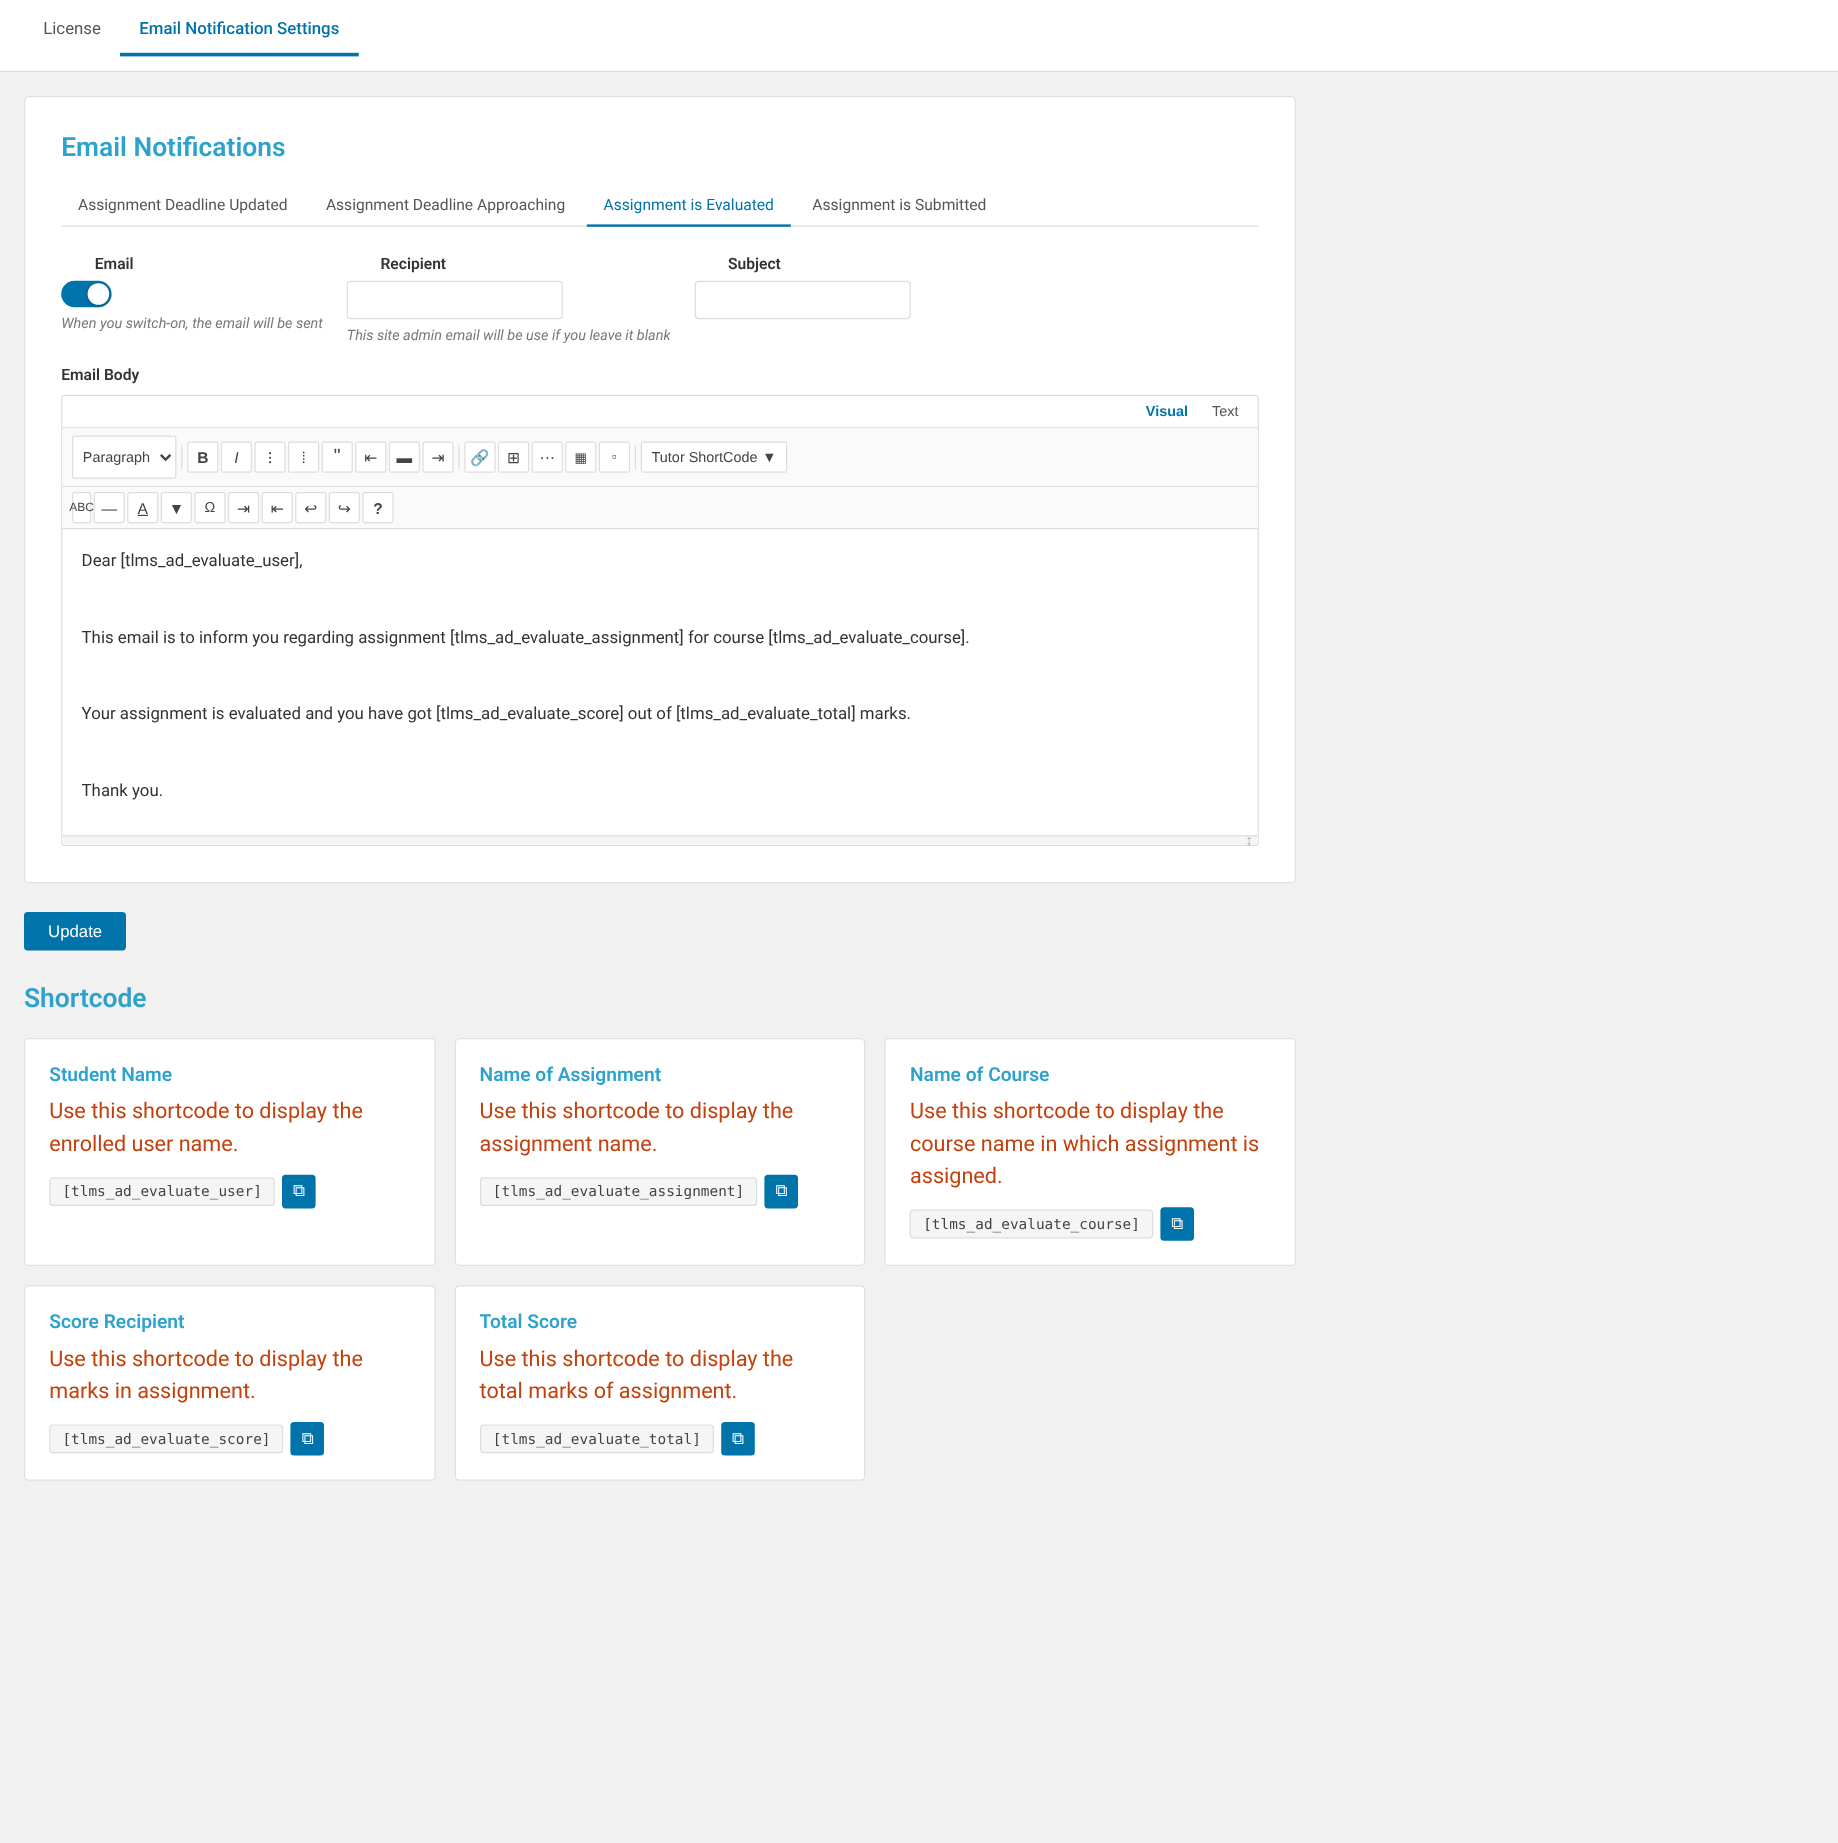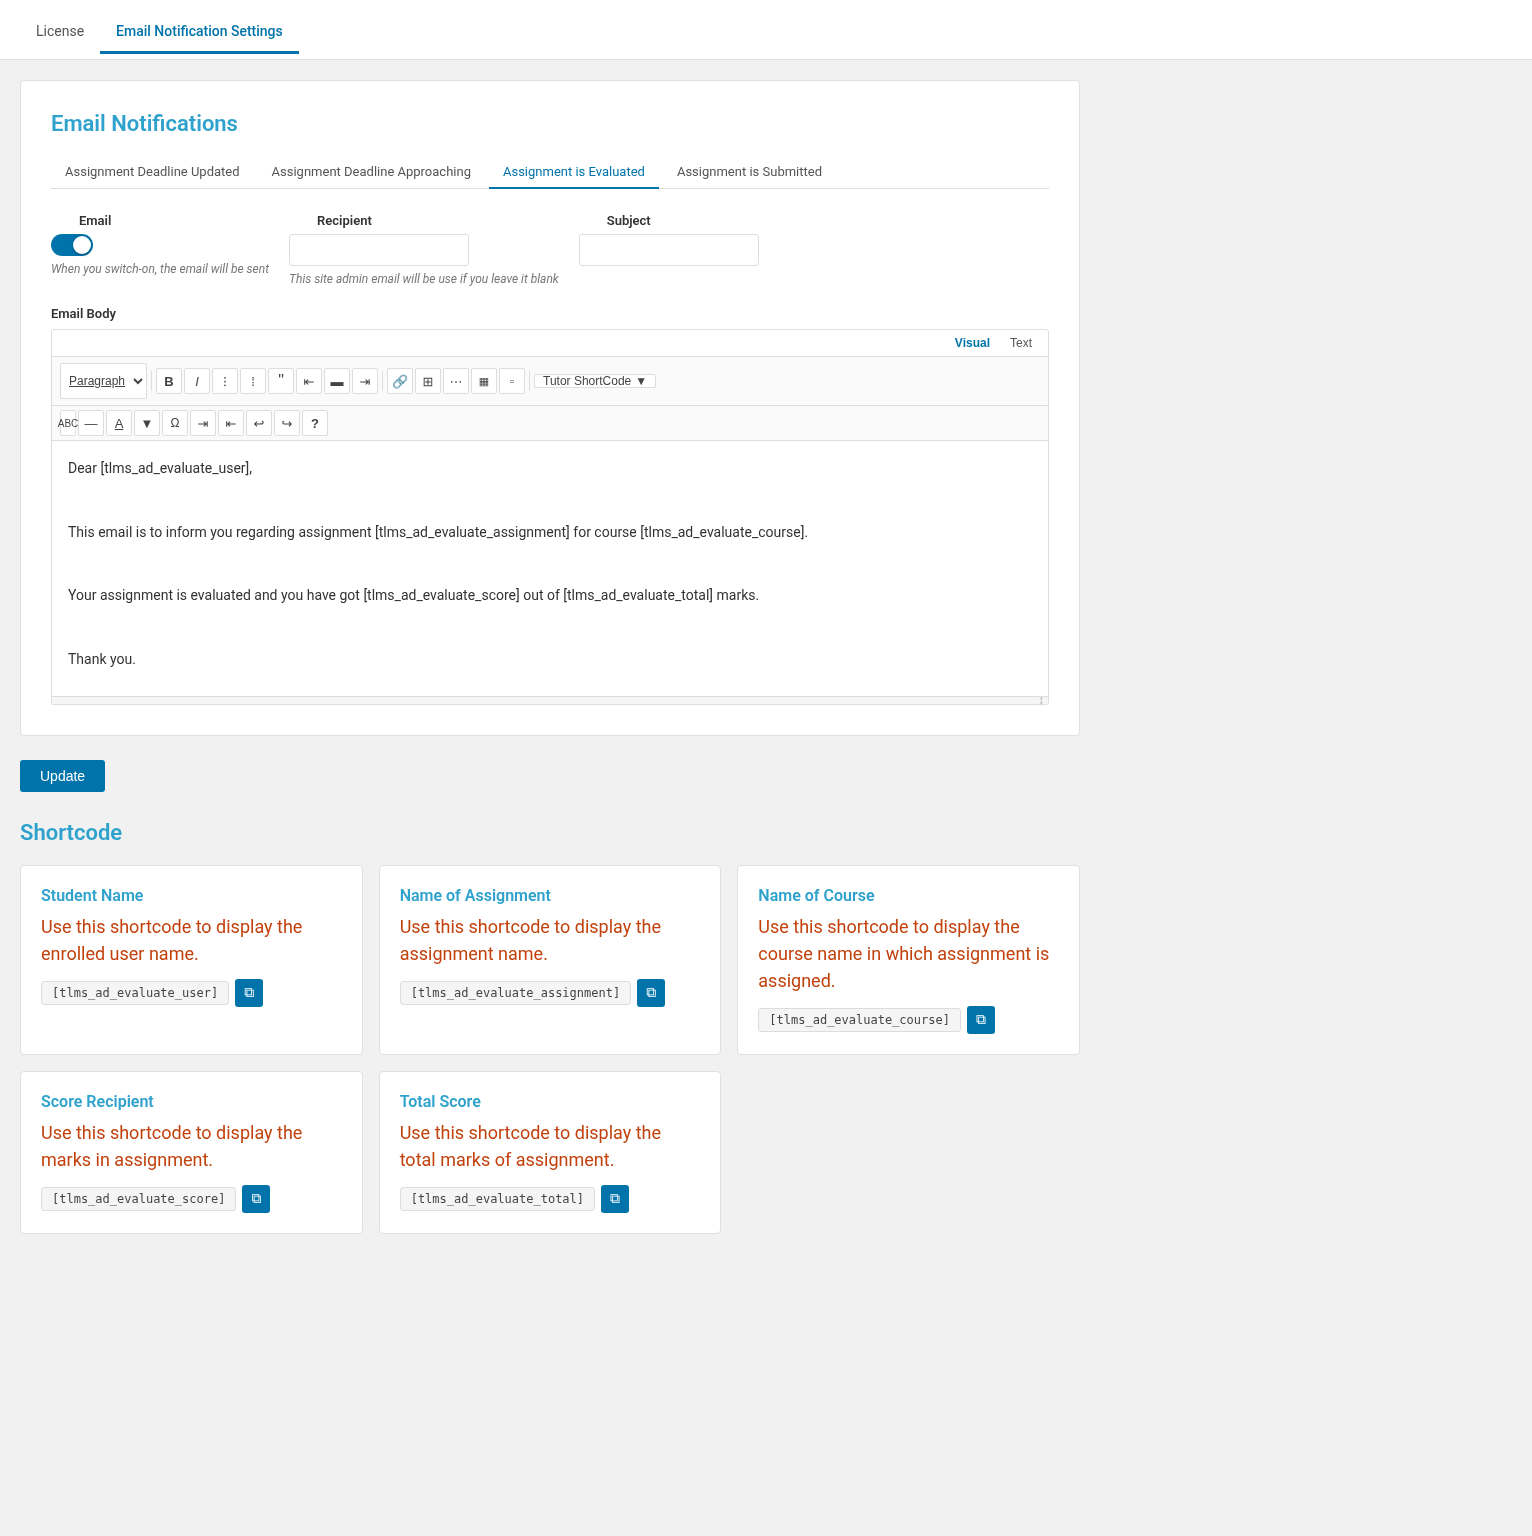--- a/index.html
+++ b/index.html
@@ -8,21 +8,21 @@
       font-size: 14px;
       background: #f1f1f1;
       color: #333;
     }
 
     
     .tab-bar {
       background: #fff;
       border-bottom: 1px solid #ddd;
       display: flex;
-      align-items: center;
+      align-items: flex-start;
       padding: 0 20px;
       height: 60px;
     }
     .tab-item {
       padding: 16px 16px 12px;
       cursor: pointer;
       font-size: 14px;
       color: #555;
       border-bottom: 3px solid transparent;
       margin-bottom: -1px;
@@ -203,36 +203,35 @@
     }
     .toolbar-select {
       height: 36px;
       border: 1px solid #ddd;
       border-radius: 2px;
       font-size: 12px;
       padding: 4px 4px;
       background: #fff;
       cursor: pointer;
       color: #444;
-      text-decoration: underline;
     }
     .toolbar-separator {
       width: 1px;
       height: 20px;
       background: #ddd;
       margin: 0 2px;
     }
     .toolbar-row {
       display: flex;
       gap: 2px;
       align-items: center;
       flex-wrap: wrap;
     }
     .tutor-shortcode-btn {
-      height: 14px;
+      height: 26px;
       border: 1px solid #ddd;
       background: #fff;
       border-radius: 2px;
       cursor: pointer;
       font-size: 12px;
       color: #444;
       padding: 0 8px;
       display: flex;
       align-items: center;
       gap: 4px;

